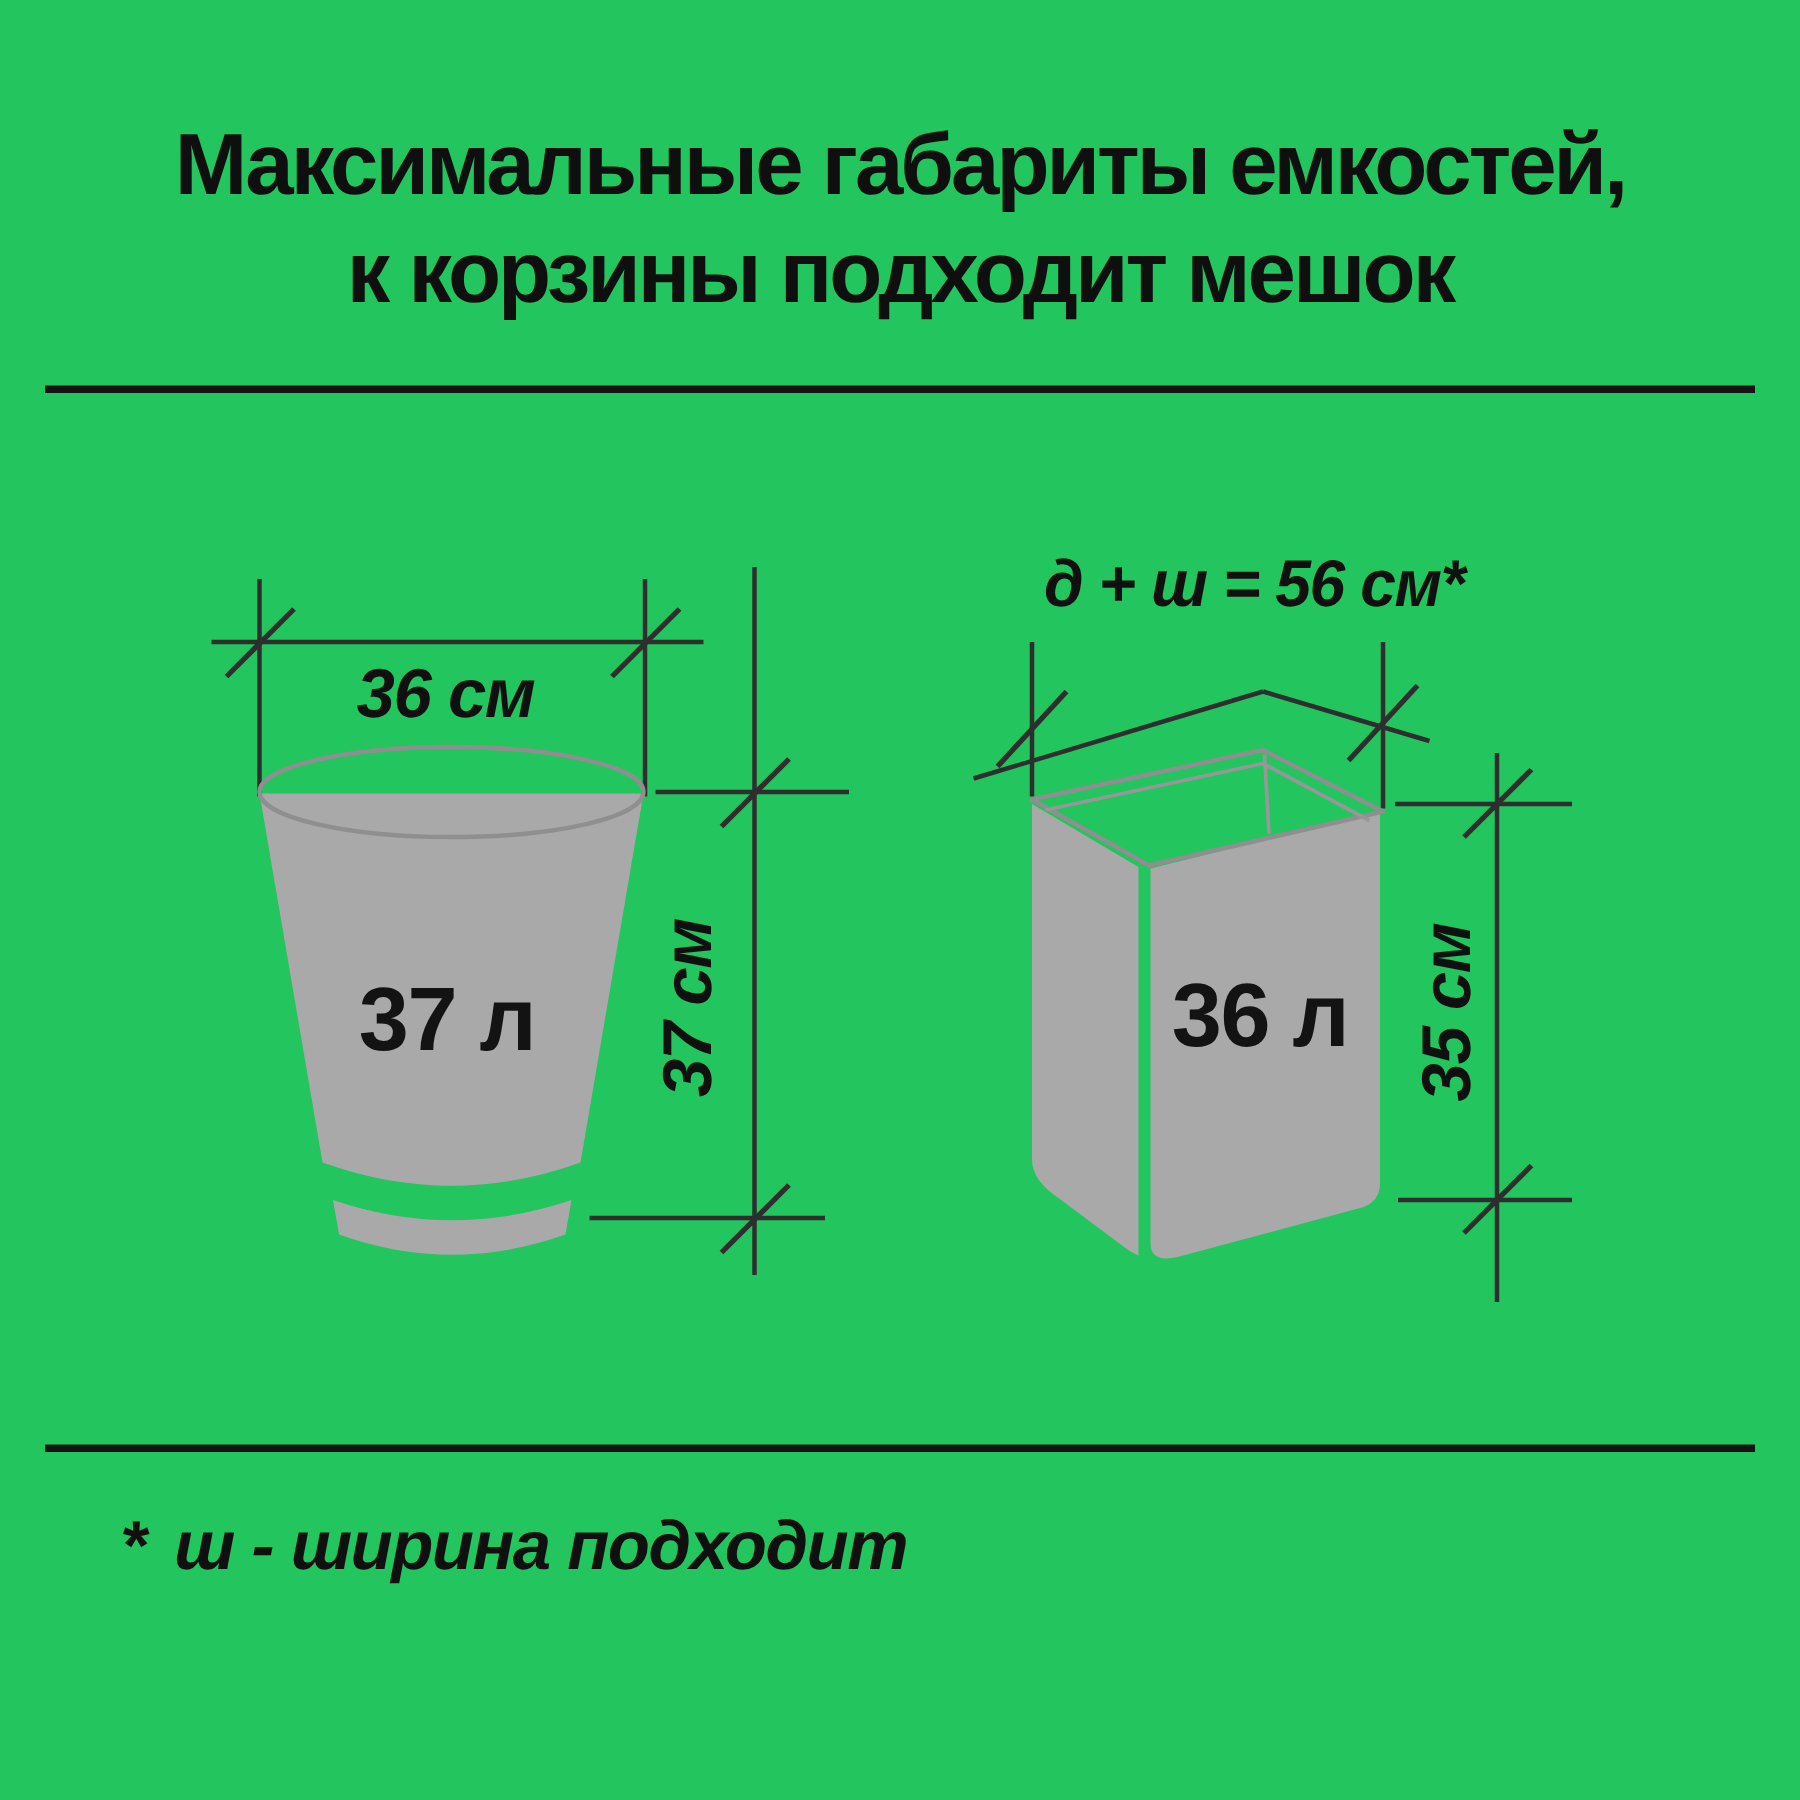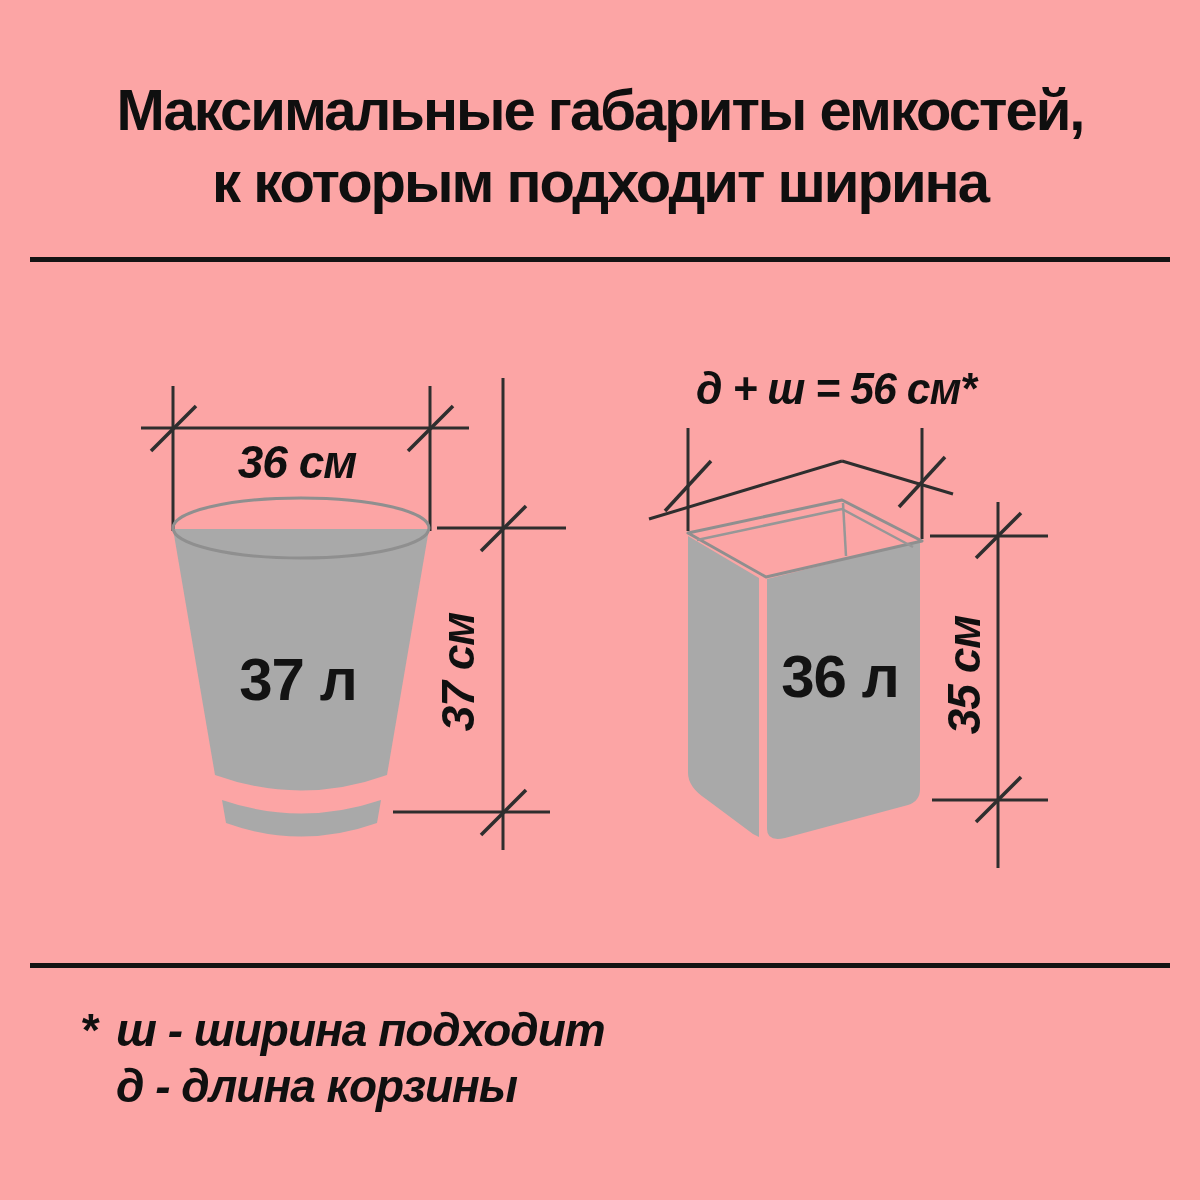--- a/index.html
+++ b/index.html
@@ -1,17 +1,17 @@
 <!DOCTYPE html>
 <html><head>
 <meta charset="utf-8">
 <style>
   html,body{margin:0;padding:0;background:#ffffff;}
   .page{
-    position:relative;width:1200px;height:1200px;background:#fca5a5;
+    position:relative;width:1200px;height:1200px;background:#22c55e;
     font-family:"Liberation Sans",sans-serif;overflow:hidden;
   }
   .title{
     position:absolute;top:74px;left:0;width:1200px;text-align:center;
     font-weight:bold;font-size:58px;line-height:72px;color:#0f0f0f;letter-spacing:-2px;
   }
   .divider{position:absolute;left:30px;width:1140px;height:5px;background:#141414;}
   .divider-top{top:257px;}
   .divider-bottom{top:963px;}
   .figures-svg{position:absolute;left:0;top:0;width:1200px;height:1200px;}
@@ -36,21 +36,21 @@
   .fn-row{display:flex;}
   .fn-marker{width:36px;flex:0 0 36px;}
 </style>
 </head>
 <body>
 
 <div class="page">
 
   <div class="title">
     <div>Максимальные габариты емкостей,</div>
-    <div>к которым подходит ширина</div>
+    <div>к корзины подходит мешок</div>
   </div>
 
   <div class="divider divider-top"></div>
 
   <svg class="figures-svg" viewBox="0 0 1200 1200">
 
     <g>
 
       <g>
         <line class="dim-stroke" x1="173" y1="386" x2="173" y2="531"></line>
@@ -115,17 +115,16 @@
 
   <div class="divider divider-bottom"></div>
 
   <div class="footnote">
     <div class="fn-row">
       <span class="fn-marker">*</span>
       <span>ш - ширина подходит</span>
     </div>
     <div class="fn-row">
       <span class="fn-marker"></span>
-      <span>д - длина корзины</span>
     </div>
   </div>
 
 </div>
 
 </body></html>

